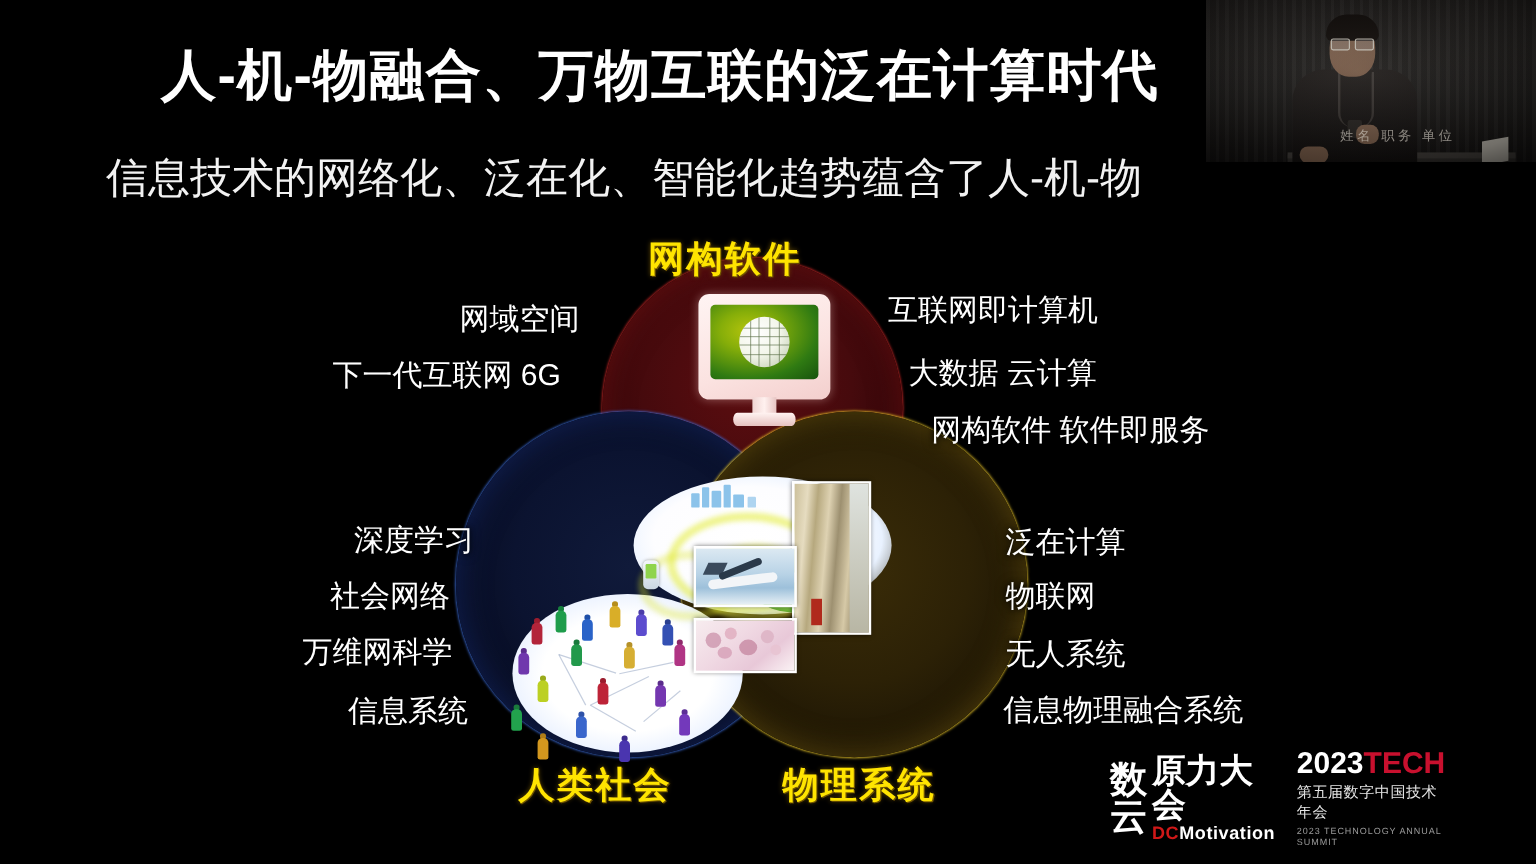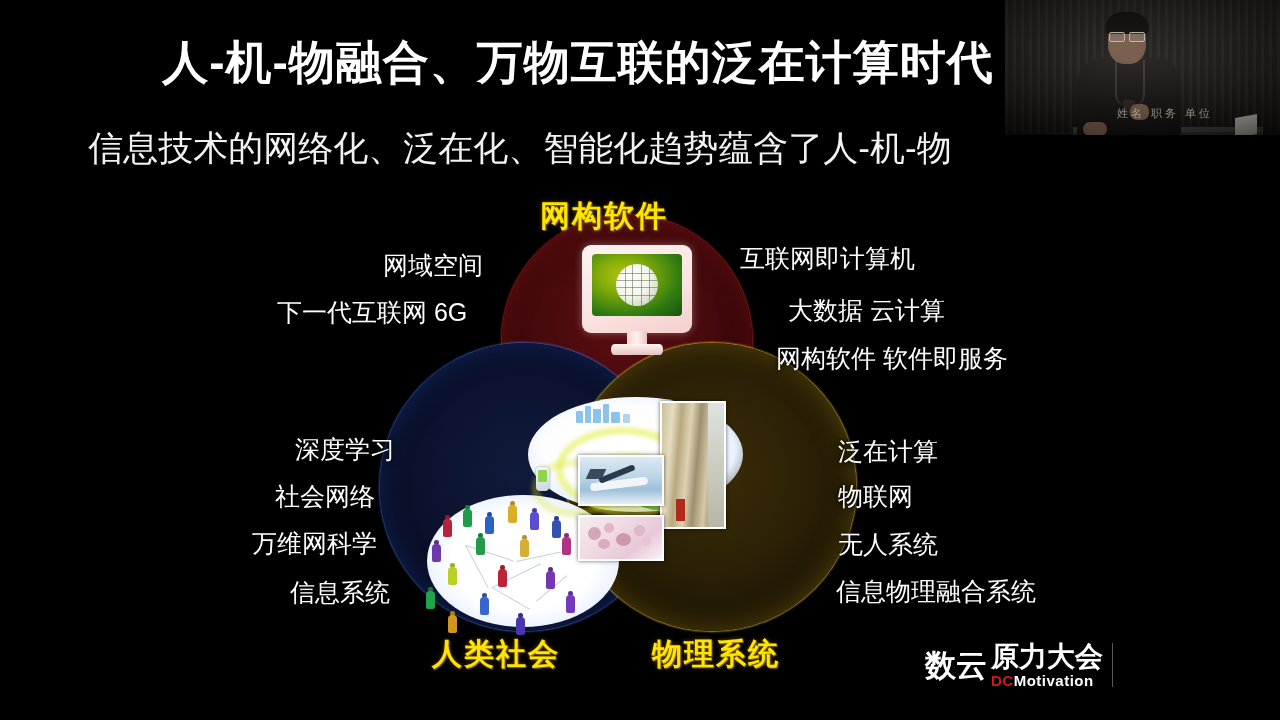--- a/index.html
+++ b/index.html
@@ -7,21 +7,20 @@
 
   #stage{position:relative;width:1280px;height:720px;background:#000;overflow:hidden;}
 
   
   .slide-title{
     position:absolute; left:0; top:32px; width:1100px;
     text-align:center;
     font-size:46px; font-weight:bold; color:#ffffff;
     letter-spacing:1px; white-space:nowrap;
     text-shadow:0 0 3px rgba(0,0,0,.9);
-    padding-left:28px;
   }
   .slide-subtitle{
     position:absolute; left:0; top:125px; width:1040px;
     text-align:center;
     font-size:35px; color:#f2f2f2; white-space:nowrap;
     text-shadow:0 0 3px rgba(0,0,0,.9);
   }
 
   
   #venn{position:absolute; left:380px; top:215px; width:470px; height:450px;}
@@ -362,40 +361,45 @@
   </div>
 
   <div class="venn-label" id="label-info">网构软件</div>
   <div class="venn-label" id="label-social">人类社会</div>
   <div class="venn-label" id="label-phys">物理系统</div>
 
   <div class="kw" style="left:383px;top:249px;">网域空间</div>
   <div class="kw" style="left:277px;top:296px;">下一代互联网  6G</div>
 
   <div class="kw" style="left:740px;top:242px;">互联网即计算机</div>
-  <div class="kw" style="left:788px;top:294px;text-align:right;">大数据     云计算</div>
+  <div class="kw" style="left:757px;top:294px;text-align:right;">大数据     云计算</div>
   <div class="kw" style="left:776px;top:342px;">网构软件   软件即服务</div>
 
   <div class="kw" style="left:295px;top:433px;">深度学习</div>
   <div class="kw" style="left:275px;top:480px;">社会网络</div>
   <div class="kw" style="left:252px;top:527px;">万维网科学</div>
   <div class="kw" style="left:290px;top:576px;">信息系统</div>
 
   <div class="kw" style="left:838px;top:435px;">泛在计算</div>
   <div class="kw" style="left:838px;top:480px;">物联网</div>
   <div class="kw" style="left:838px;top:528px;">无人系统</div>
   <div class="kw" style="left:836px;top:575px;">信息物理融合系统</div>
 
   <div id="logo">
     <div class="logo-cn">数云</div>
     <div class="logo-mid">
       <div class="logo-yuan">原力大会</div>
       <div class="logo-en"><span class="dc">DC</span><span class="mo">Motivation</span></div>
     </div>
     <div class="logo-div"></div>
+    <div class="logo-right">
+      <div class="lr-top"><span>2023</span><span class="acc">TECH</span></div>
+      <div class="lr-mid">第五届数字中国技术年会</div>
+      <div class="lr-bot">2023 TECHNOLOGY ANNUAL SUMMIT</div>
+    </div>
   </div>
 
   <div id="pip">
     <div class="curtain"></div>
     <div class="sp-podium"></div>
     <div class="sp-podium-top"></div>
     <div class="sp-body"></div>
     <div class="sp-lanyard"></div>
     <div class="sp-badge"></div>
     <div class="sp-hand"></div>

